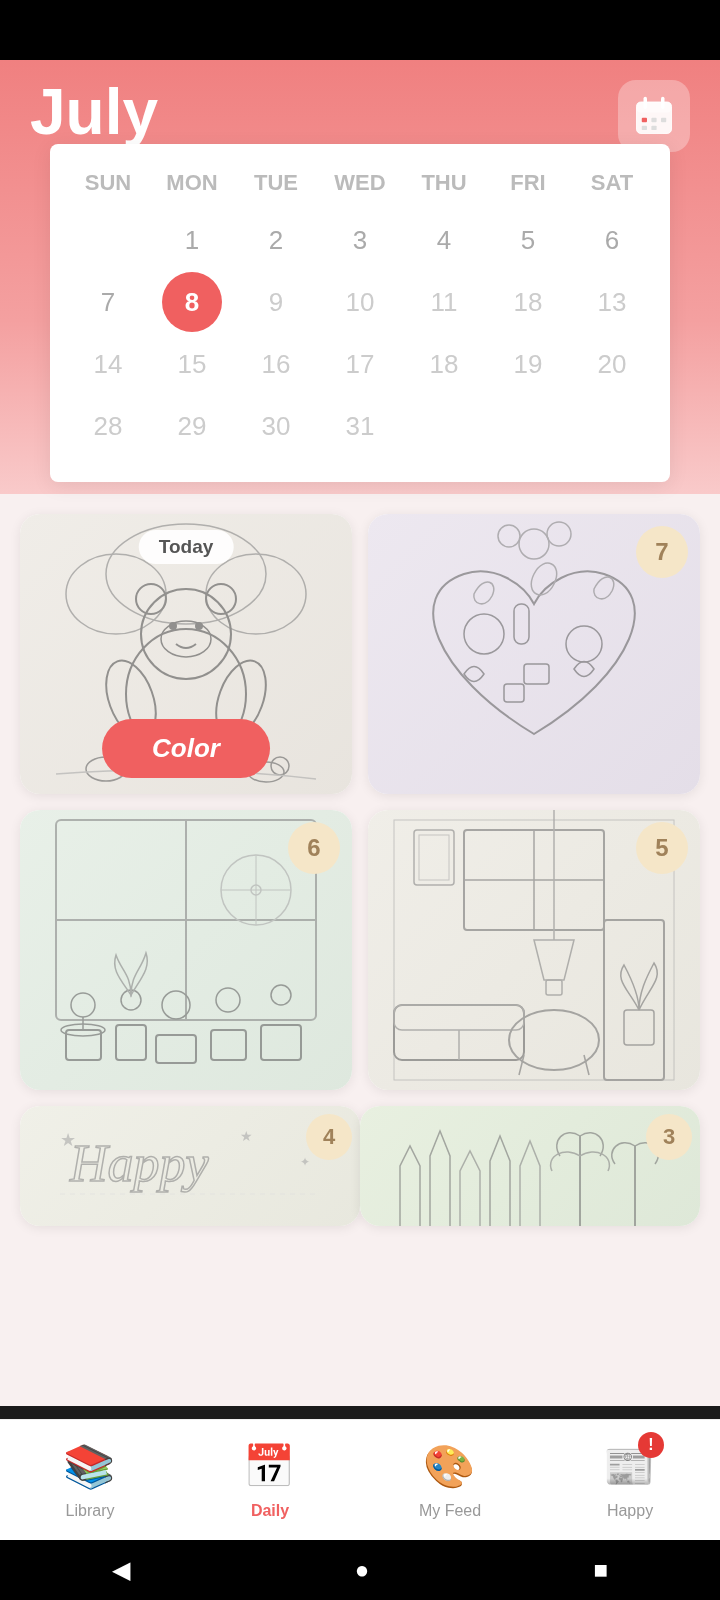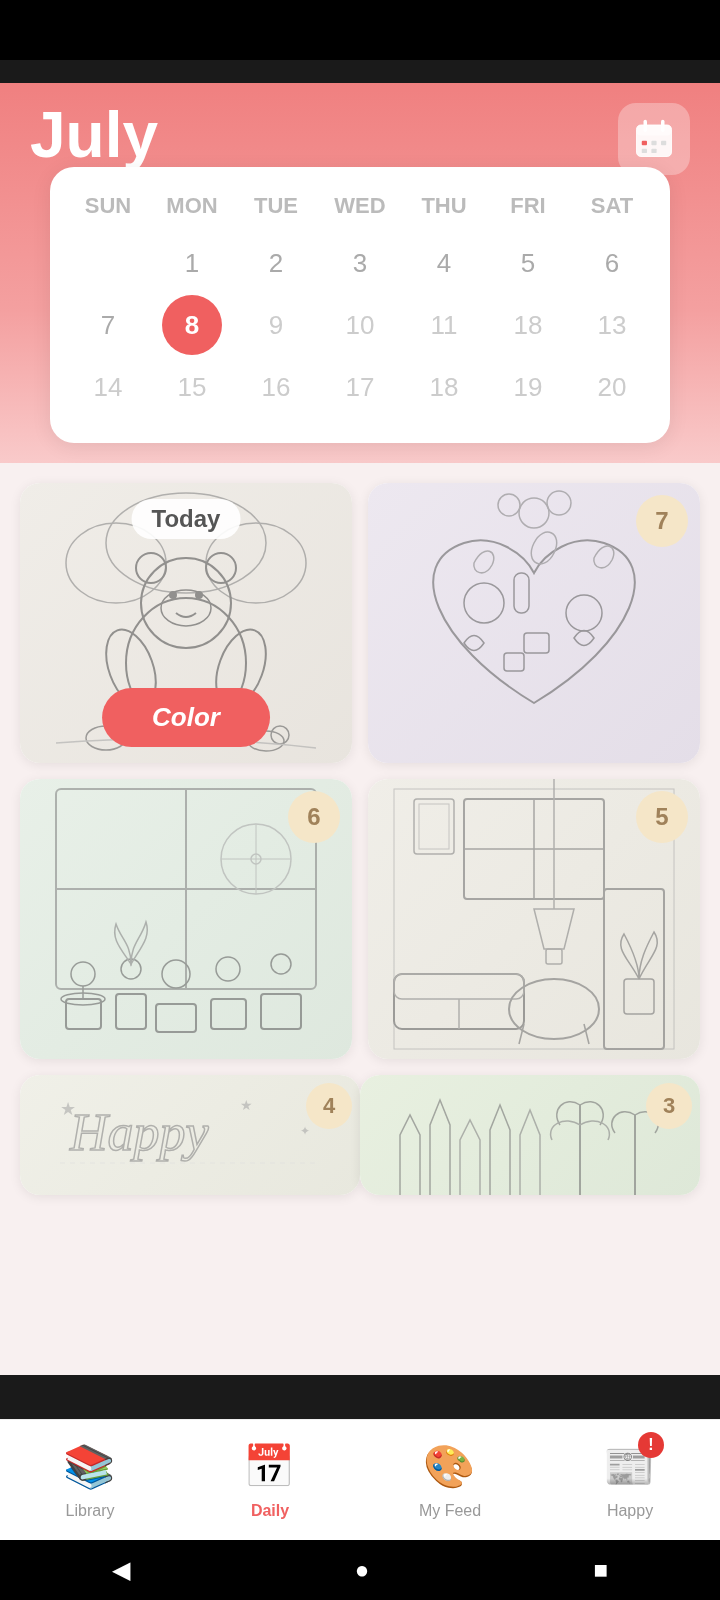--- a/index.html
+++ b/index.html
@@ -15,23 +15,22 @@
     
     .status-bar {
       height: 60px;
       background: #000;
       width: 100%;
     }
 
     
     .header-section {
       background: linear-gradient(180deg, #f08080 0%, #f4a0a0 60%, #f9caca 100%);
-      padding: 20px 30px 20px 30px;
+      padding: 20px 30px 12px 30px;
       position: relative;
-      margin-top: 23px;
     }
 
     .header-title {
       color: #fff;
       font-size: 64px;
       font-weight: 700;
       line-height: 1;
     }
 
     .calendar-icon-btn {
@@ -49,21 +48,21 @@
     }
 
     .calendar-icon-btn svg {
       width: 42px;
       height: 42px;
     }
 
     
     .calendar-card {
       background: #fff;
-      border-radius: 24px;
+      border-radius: 8px;
       margin: 0 20px;
       padding: 20px 16px 24px;
       box-shadow: 0 4px 20px rgba(0,0,0,0.08);
       position: relative;
       z-index: 1;
     }
 
     .calendar-grid {
       width: 100%;
     }
@@ -165,21 +164,21 @@
 
     .today-badge {
       position: absolute;
       top: 16px;
       left: 50%;
       transform: translateX(-50%);
       background: rgba(255,255,255,0.9);
       color: #555;
       border-radius: 20px;
       padding: 6px 20px;
-      font-size: 24px;
+      font-size: 19px;
       font-weight: 700;
       z-index: 2;
     }
 
     .color-btn {
       position: absolute;
       bottom: 16px;
       left: 50%;
       transform: translateX(-50%);
       background: #f06060;
@@ -387,20 +386,29 @@
         <div class="cal-cell">14</div>
         <div class="cal-cell">15</div>
         <div class="cal-cell">16</div>
         <div class="cal-cell">17</div>
         <div class="cal-cell">18</div>
         <div class="cal-cell">19</div>
         <div class="cal-cell">20</div>
       </div>
 
 
+      <div class="cal-row">
+        <div class="cal-cell">28</div>
+        <div class="cal-cell">29</div>
+        <div class="cal-cell">30</div>
+        <div class="cal-cell">31</div>
+        <div class="cal-cell"></div>
+        <div class="cal-cell"></div>
+        <div class="cal-cell"></div>
+      </div>
     </div>
   </div>
 </div>
 
 <div class="main-content">
   <div class="image-grid">
 
     <div class="image-card">
       <div class="card-image">
         <div class="bear-art">

